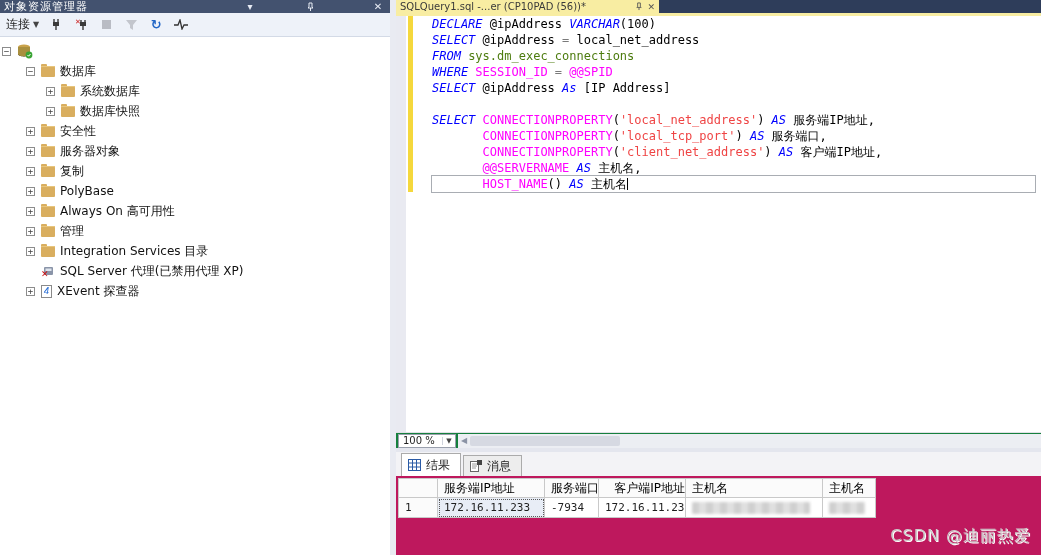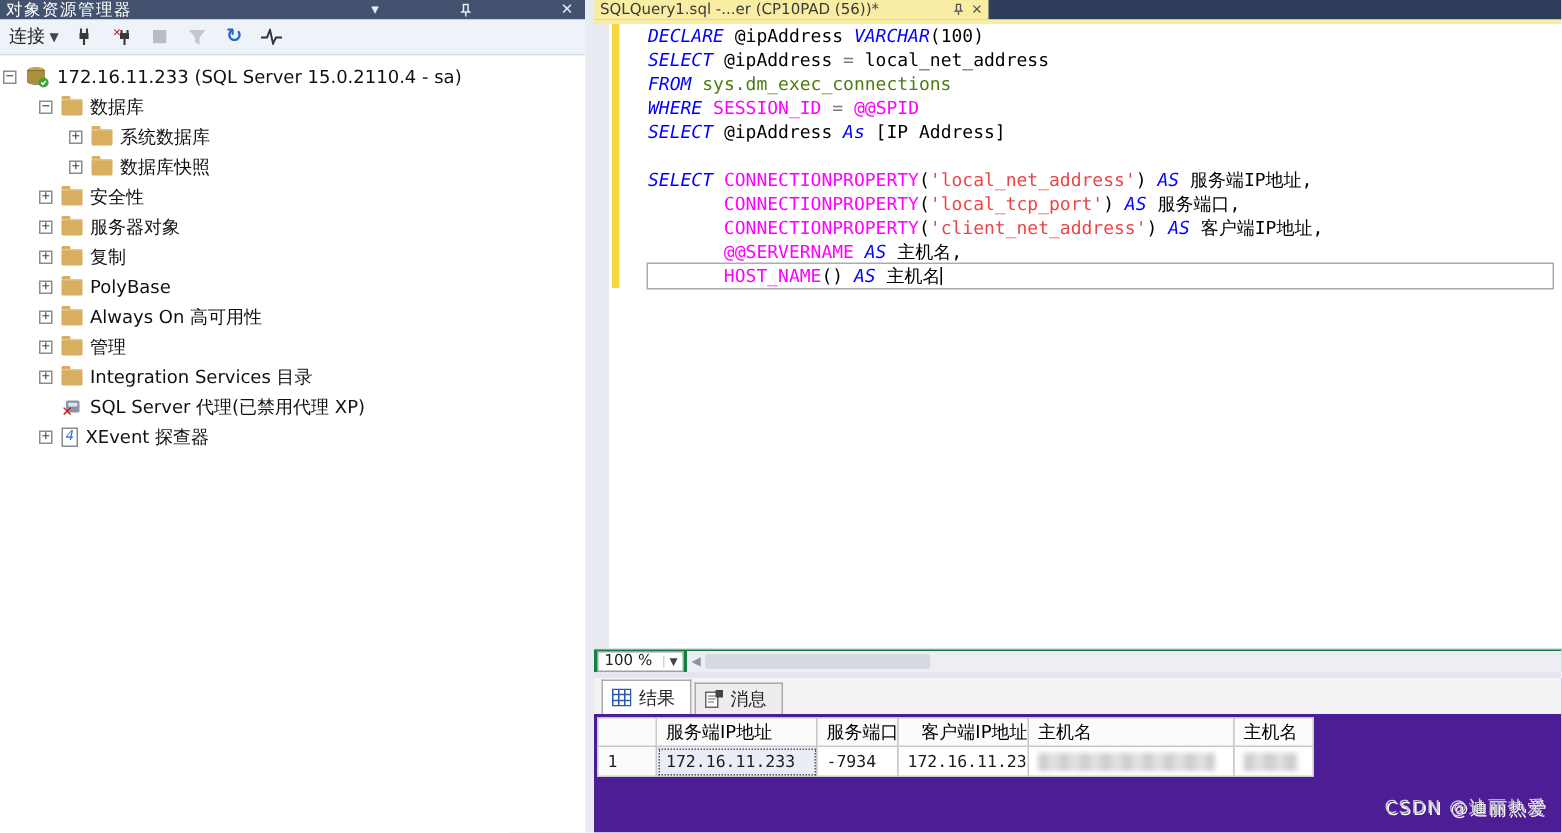--- a/index.html
+++ b/index.html
@@ -59,34 +59,34 @@
   .editor-bottom { height:16px; display:flex; align-items:center; background:#15803d; border-top:1px solid #e0e0e6; }
   .zoom-combo { width:58px; height:14px; margin-left:2px; background:#fff; border:1px solid #9aa0ad; display:flex; align-items:center; font-size:10px; }
   .zoom-combo .zv { flex:1; padding-left:4px; }
   .zoom-combo .za { width:13px; text-align:center; font-size:7px; color:#444; border-left:1px solid #cfd3dc; }
   .hscroll { flex:1; height:14px; display:flex; align-items:center; background:#eceef3; margin-left:2px; }
   .hs-arrow { width:12px; font-size:8px; color:#8b93a5; text-align:center; }
   .hs-thumb { width:150px; height:10px; background:#d6d9e2; border-radius:2px; }
 
   .h-split { height:4px; background:#e4e6ee; cursor:ns-resize; }
 
-  .results { position:relative; flex:1; background:#4c1d95; overflow:hidden; }
+  .results { position:relative; flex:1; background:#be185d; overflow:hidden; }
   .res-tabs { height:24px; background:#f3f3f6; display:flex; align-items:flex-end; padding-left:5px; gap:2px; }
   .res-tab { display:flex; align-items:center; gap:5px; height:21px; padding:0 10px 0 6px; border:1px solid #ababab; border-bottom:none; background:#ededed; font-size:12px; }
   .res-tab.active { background:#fff; height:23px; }
   .grid { margin:2px 0 0 2px; font-size:12px;border-radius:20px; }
   .grow { display:flex; }
   .gcell { border-right:1px solid #c9c9c9; border-bottom:1px solid #c9c9c9; height:20px; line-height:19px; padding-left:6px; overflow:hidden; white-space:nowrap; }
   .ghead .gcell { background:#fbfbfb; border-top:1px solid #c9c9c9; color:#000; }
   .ghead .gcell:first-child, .gdata .gcell:first-child { border-left:1px solid #c9c9c9; background:#fbfbfb; }
   .gdata .gcell { background:#fff; font-family:"DejaVu Sans Mono","Liberation Mono",monospace; font-size:11px; }
   .gdata .gcell.sel { background:#e8edf6; outline:1px dotted #5a5a5a; outline-offset:-2px; }
   .blur-block { display:inline-block; height:12px; margin-top:4px; border-radius:1px;
                 background:repeating-linear-gradient(90deg,#cfcfcf 0 7px,#e0e0e0 7px 14px); filter:blur(1.6px); }
-  .watermark { position:absolute; right:10px; bottom:8px; font-size:12px; color:#cbcbcb; text-shadow:1px 1px 0 #fff; letter-spacing:1px; }
+  .watermark { position:absolute; right:10px; bottom:8px; font-size:16px; color:#cbcbcb; text-shadow:1px 1px 0 #fff; letter-spacing:1px; }
 
   svg { display:block; }
 </style>
 </head>
 <body>
 
 <div class="app">
 
   <div class="left-panel">
     <div class="oe-titlebar">
@@ -141,21 +141,20 @@
         <span class="expander">−</span>
         <span class="server-ico">
           <svg width="16" height="15" viewBox="0 0 16 15">
               <ellipse cx="7" cy="3" rx="6" ry="2.4" fill="#c9a24a"></ellipse>
               <path d="M1 3v7c0 1.3 2.7 2.4 6 2.4s6-1.1 6-2.4V3" fill="#b5financial"></path>
               <path d="M1 3v7c0 1.3 2.7 2.4 6 2.4s6-1.1 6-2.4V3" fill="#a98f3e"></path>
               <circle cx="12" cy="11" r="3.4" fill="#3aa435"></circle>
               <path d="M10.5 11l1.1 1.2 1.9-2.2" stroke="#fff" stroke-width="1" fill="none"></path>
             </svg>
         </span>
-        <span class="lbl">172.16.11.233 (SQL Server 15.0.2110.4 - sa)</span>
       </div>
       <div id="tree-items">
           <div class="tree-row" style="padding-left: 26px;">
             <span class="expander">−</span>
             <span class="folder-ico"></span>
             <span class="lbl">数据库</span>
           </div>
           <div class="tree-row" style="padding-left: 46px;">
             <span class="expander">+</span>
             <span class="folder-ico"></span>

